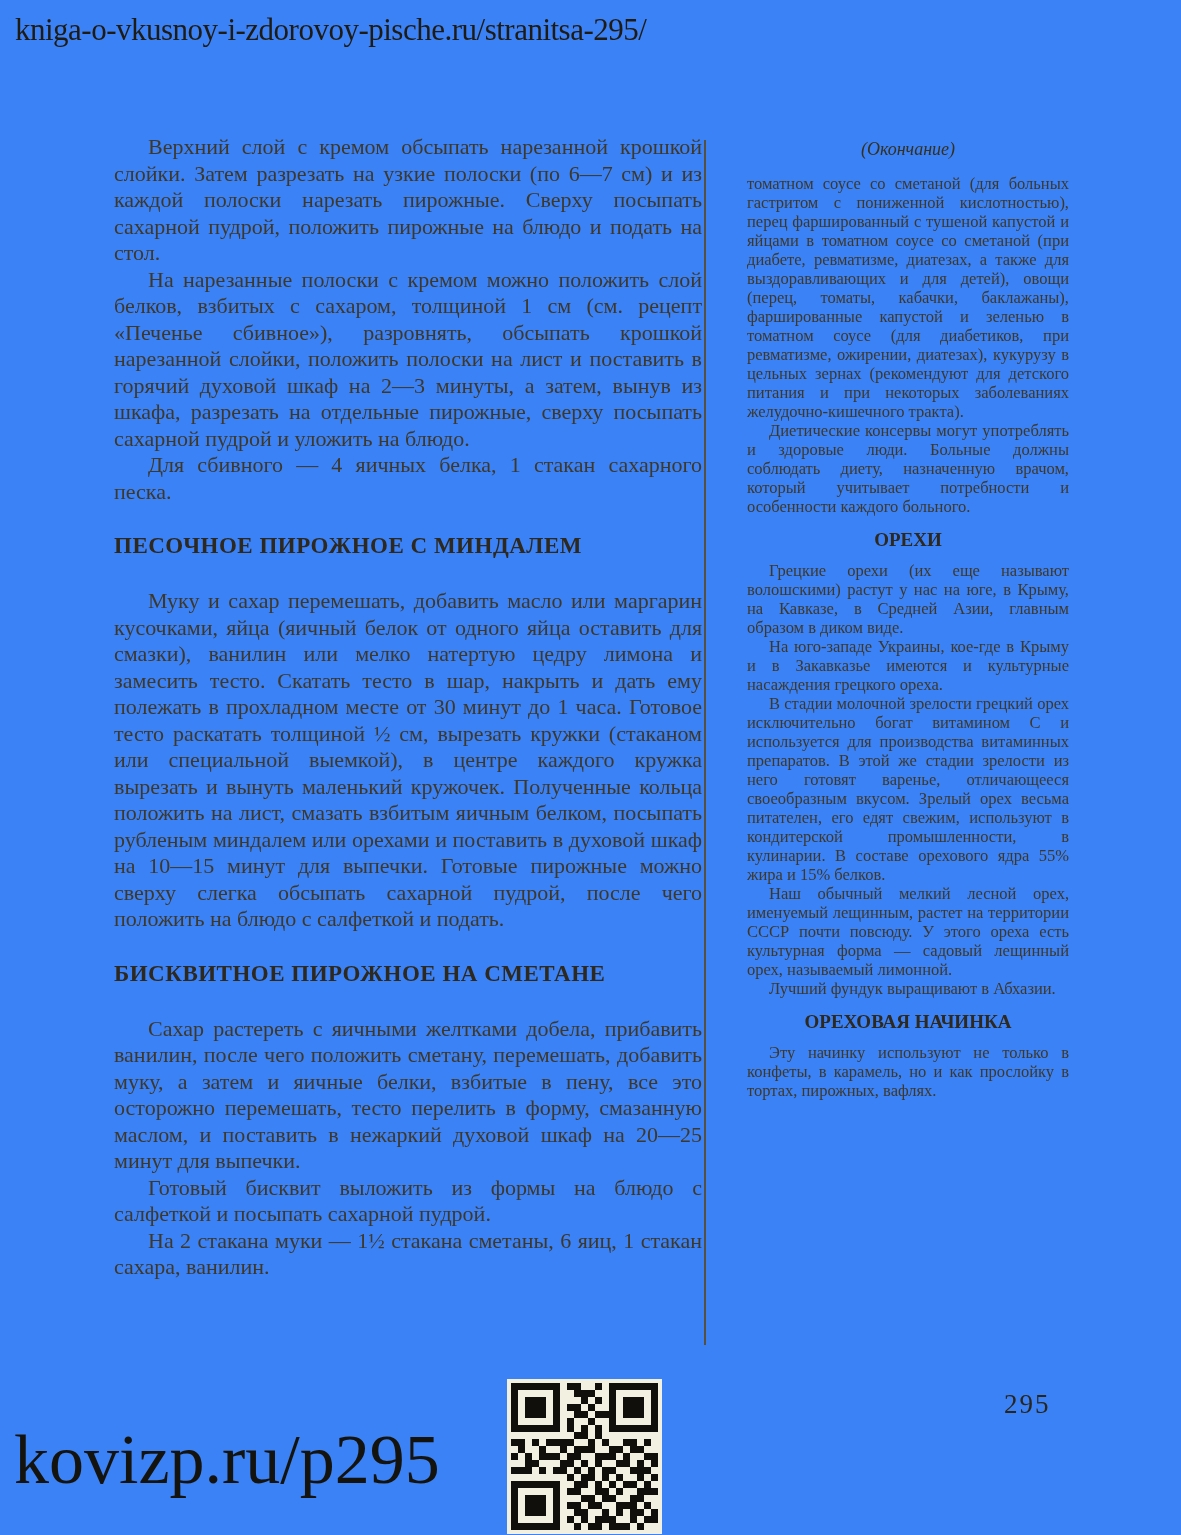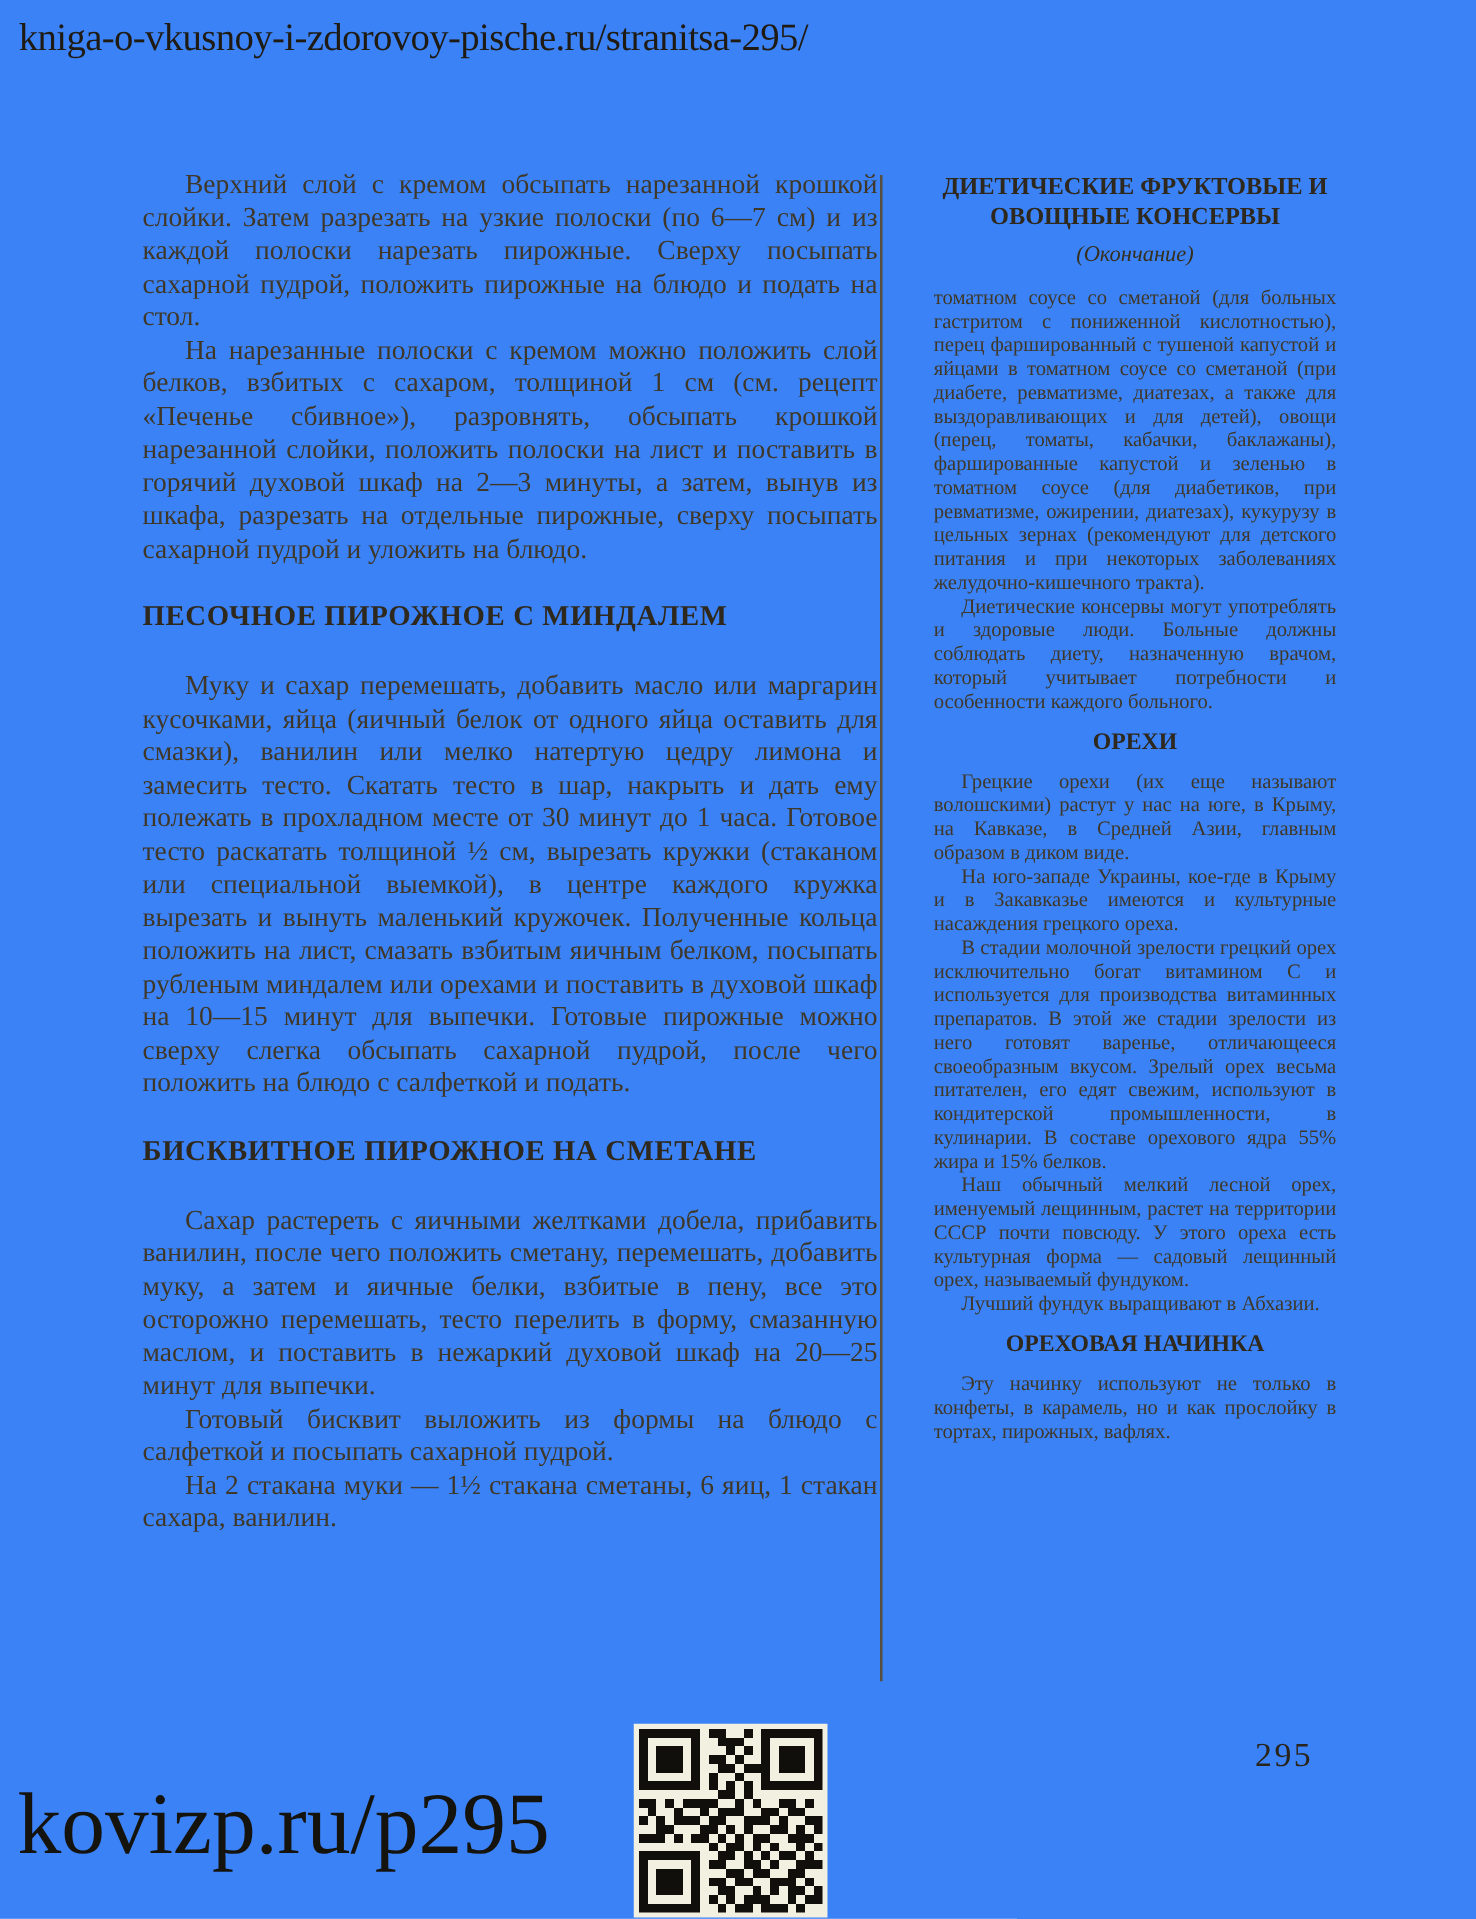--- a/index.html
+++ b/index.html
@@ -69,40 +69,40 @@
 </head>
 <body>
 
 <div class="page">
 
   <div class="header-url">kniga-o-vkusnoy-i-zdorovoy-pische.ru/stranitsa-295/</div>
 
   <section class="col-left">
     <p>Верхний слой с кремом обсыпать нарезанной крошкой слойки. Затем разрезать на узкие полоски (по 6—7 см) и из каждой полоски нарезать пирожные. Сверху посыпать сахарной пудрой, положить пирожные на блюдо и подать на стол.</p>
     <p>На нарезанные полоски с кремом можно положить слой белков, взбитых с сахаром, толщиной 1 см (см. рецепт «Печенье сбивное»), разровнять, обсыпать крошкой нарезанной слойки, положить полоски на лист и поставить в горячий духовой шкаф на 2—3 минуты, а затем, вынув из шкафа, разрезать на отдельные пирожные, сверху посыпать сахарной пудрой и уложить на блюдо.</p>
+    <p>Для сбивного — 4 яичных белка, 1 стакан сахарного песка.</p>
     <h3>ПЕСОЧНОЕ ПИРОЖНОЕ С МИНДАЛЕМ</h3>
     <p>Муку и сахар перемешать, добавить масло или маргарин кусочками, яйца (яичный белок от одного яйца оставить для смазки), ванилин или мелко натертую цедру лимона и замесить тесто. Скатать тесто в шар, накрыть и дать ему полежать в прохладном месте от 30 минут до 1 часа. Готовое тесто раскатать толщиной ½ см, вырезать кружки (стаканом или специальной выемкой), в центре каждого кружка вырезать и вынуть маленький кружочек. Полученные кольца положить на лист, смазать взбитым яичным белком, посыпать рубленым миндалем или орехами и поставить в духовой шкаф на 10—15 минут для выпечки. Готовые пирожные можно сверху слегка обсыпать сахарной пудрой, после чего положить на блюдо с салфеткой и подать.</p>
     <h3>БИСКВИТНОЕ ПИРОЖНОЕ НА СМЕТАНЕ</h3>
     <p>Сахар растереть с яичными желтками добела, прибавить ванилин, после чего положить сметану, перемешать, добавить муку, а затем и яичные белки, взбитые в пену, все это осторожно перемешать, тесто перелить в форму, смазанную маслом, и поставить в нежаркий духовой шкаф на 20—25 минут для выпечки.</p>
     <p>Готовый бисквит выложить из формы на блюдо с салфеткой и посыпать сахарной пудрой.</p>
     <p>На 2 стакана муки — 1½ стакана сметаны, 6 яиц, 1 стакан сахара, ванилин.</p>
   </section>
 
   <div class="divider"></div>
 
   <section class="col-right">
-    <div class="rh1">ДИЕТИЧЕСКИЕ ФРУКТОВЫЕ И ОВОЩНЫЕ КОНСЕРВЫ</div>
     <div class="rsub">(Окончание)</div>
     <p class="no-indent">томатном соусе со сметаной (для больных гастритом с пониженной кислотностью), перец фаршированный с тушеной капустой и яйцами в томатном соусе со сметаной (при диабете, ревматизме, диатезах, а также для выздоравливающих и для детей), овощи (перец, томаты, кабачки, баклажаны), фаршированные капустой и зеленью в томатном соусе (для диабетиков, при ревматизме, ожирении, диатезах), кукурузу в цельных зернах (рекомендуют для детского питания и при некоторых заболеваниях желудочно-кишечного тракта).</p>
     <p>Диетические консервы могут употреблять и здоровые люди. Больные должны соблюдать диету, назначенную врачом, который учитывает потребности и особенности каждого больного.</p>
     <h3>ОРЕХИ</h3>
     <p>Грецкие орехи (их еще называют волошскими) растут у нас на юге, в Крыму, на Кавказе, в Средней Азии, главным образом в диком виде.</p>
     <p>На юго-западе Украины, кое-где в Крыму и в Закавказье имеются и культурные насаждения грецкого ореха.</p>
     <p>В стадии молочной зрелости грецкий орех исключительно богат витамином С и используется для производства витаминных препаратов. В этой же стадии зрелости из него готовят варенье, отличающееся своеобразным вкусом. Зрелый орех весьма питателен, его едят свежим, используют в кондитерской промышленности, в кулинарии. В составе орехового ядра 55% жира и 15% белков.</p>
-    <p>Наш обычный мелкий лесной орех, именуемый лещинным, растет на территории СССР почти повсюду. У этого ореха есть культурная форма — садовый лещинный орех, называемый фундуком.</p>
+    <p>Наш обычный мелкий лесной орех, именуемый лещинным, растет на территории СССР почти повсюду. У этого ореха есть культурная форма — садовый лещинный орех, называемый лимонной.</p>
     <p>Лучший фундук выращивают в Абхазии.</p>
     <h3>ОРЕХОВАЯ НАЧИНКА</h3>
     <p>Эту начинку используют не только в конфеты, в карамель, но и как прослойку в тортах, пирожных, вафлях.</p>
   </section>
 
   <div class="page-number">295</div>
 
   <div class="footer-url">kovizp.ru/p295</div>
 
   <div class="qr-wrap">

